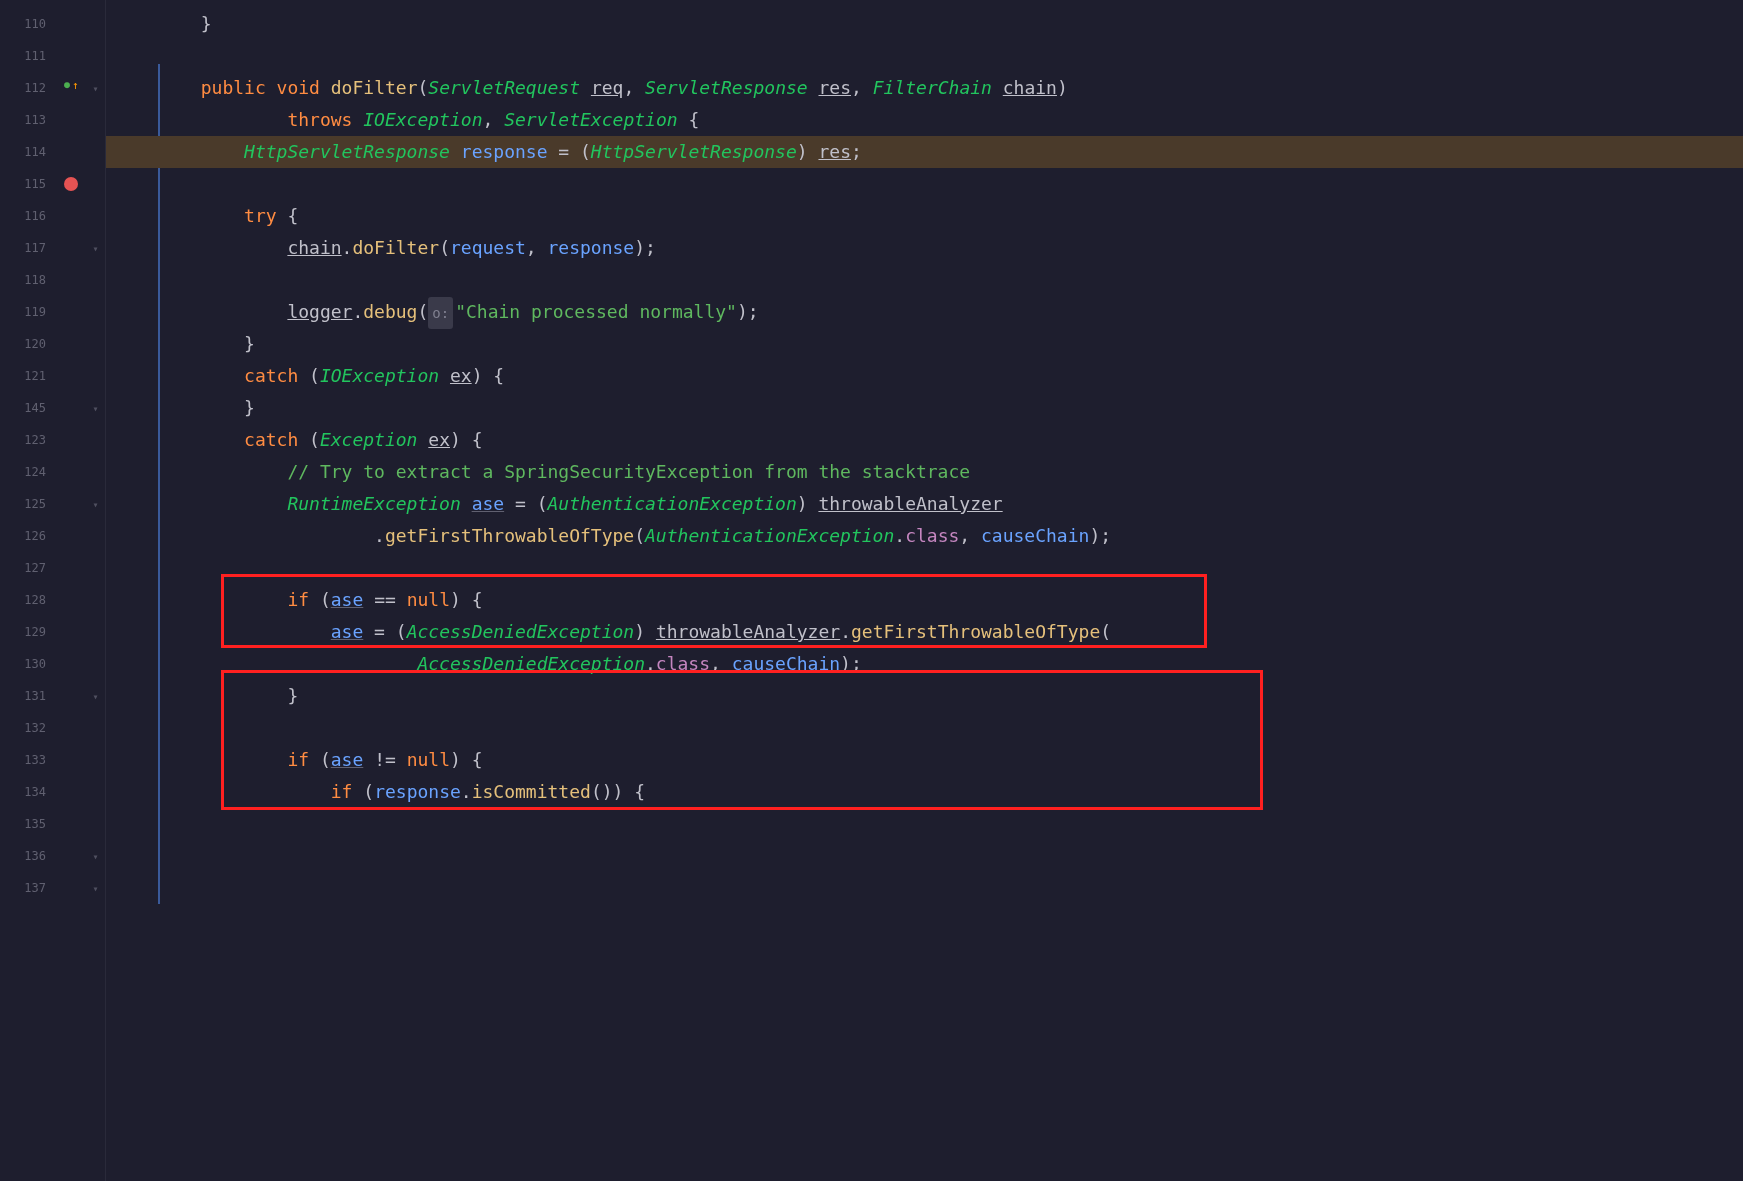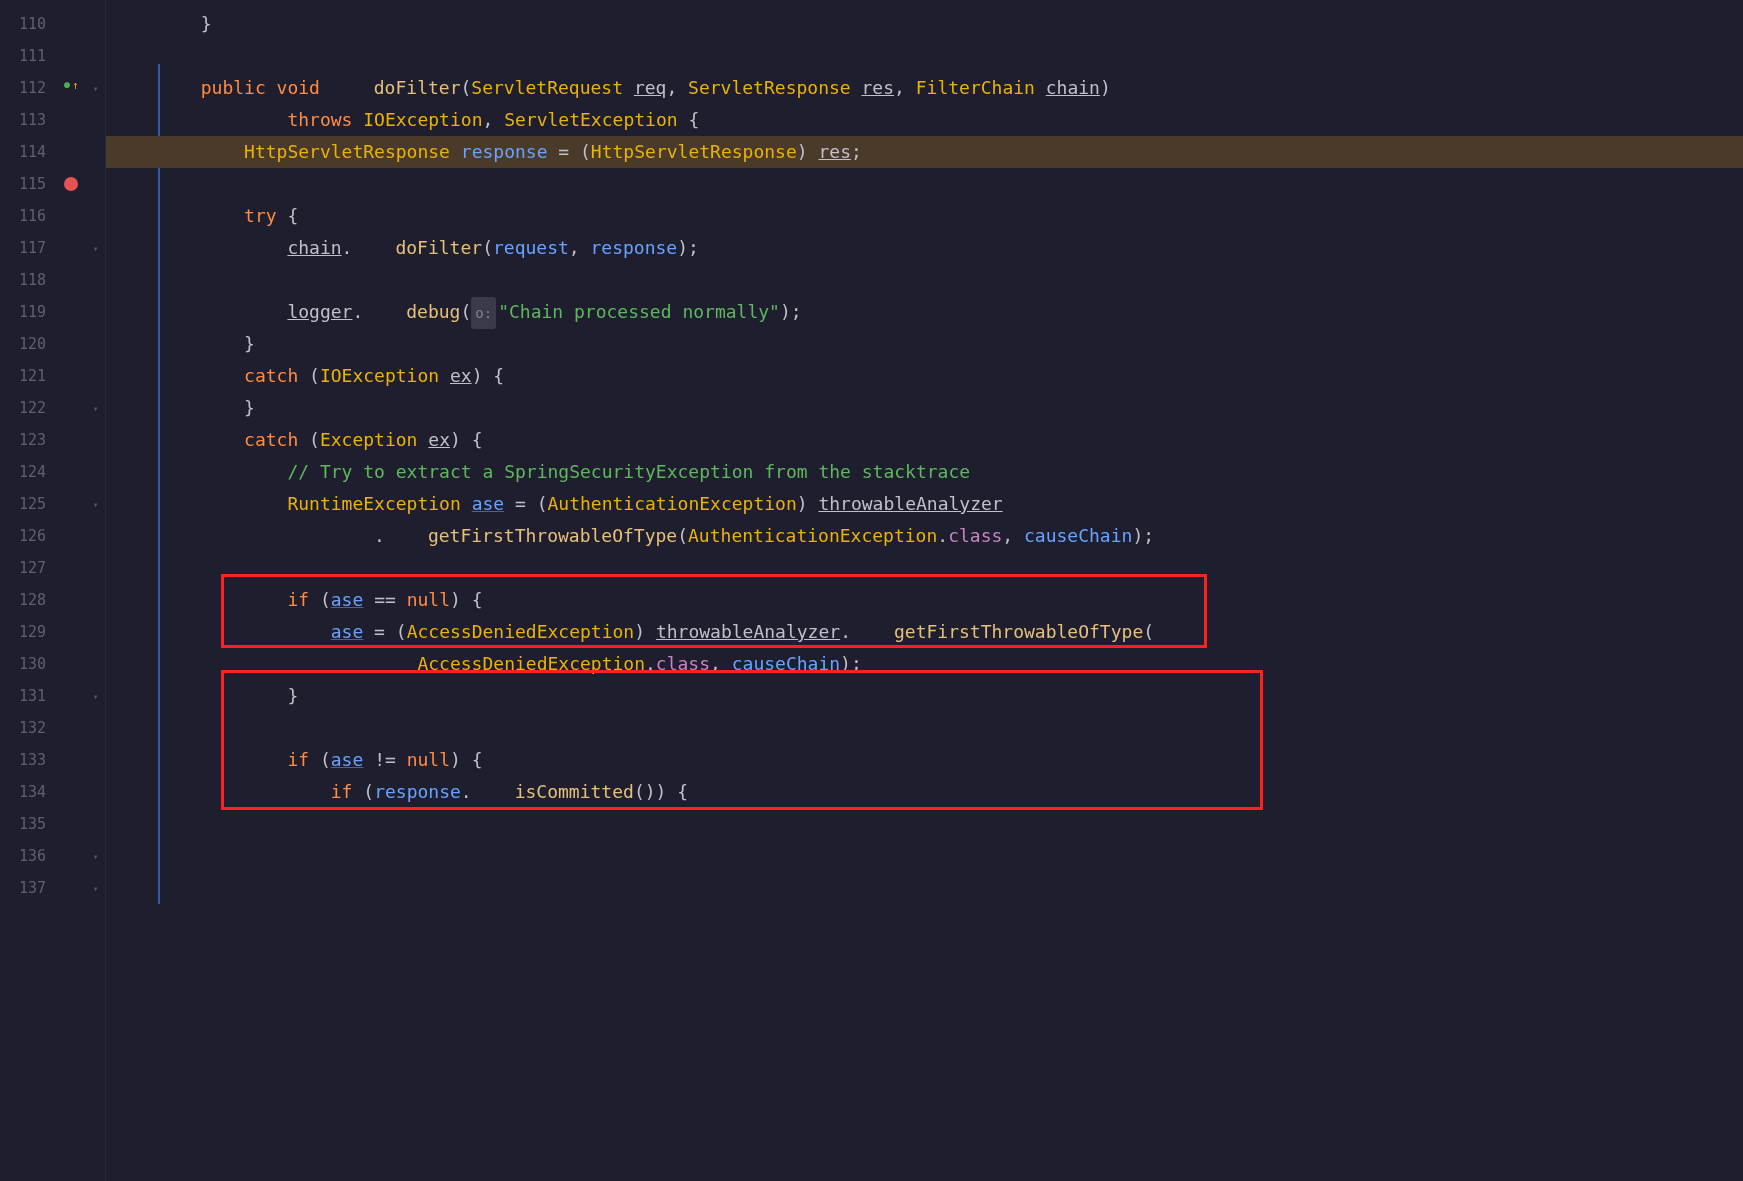--- a/index.html
+++ b/index.html
@@ -21,21 +21,21 @@
     display: flex;
     flex-direction: column;
     padding-top: 8px;
   }
   .line-num {
     color: #606070;
     text-align: right;
     padding-right: 10px;
     height: 32px;
     line-height: 32px;
-    font-size: 15px;
+    font-size: 12px;
     user-select: none;
   }
   .marker-col {
     width: 30px;
     display: flex;
     flex-direction: column;
     padding-top: 8px;
     background: #1e1e2e;
   }
   .marker {
@@ -105,27 +105,27 @@
   }
   .method-guide {
     position: absolute;
     top: 0;
     bottom: 0;
     width: 2px;
     background: #3a5a9a;
   }
   
   .kw { color: #ff8c42; }
-  .type { color: #eab308; }
+  .type { color: #22c55e; font-style: italic; }
   .ident { color: #c0c0ca; text-decoration: underline; }
   .var { color: #6aa3ff; }
   .punct { color: #c0c0ca; }
   .str { color: #5fb85f; }
   .comment { color: #5fb85f; }
-  .method { color: #e5c07b; margin-left: 43px; }
+  .method { color: #e5c07b; }
   .keyword-field { color: #c586c0; }
   .underline { text-decoration: underline; text-decoration-color: #606070; }
   .inlay {
     display: inline-block;
     background: #3a3a4a;
     color: #808090;
     padding: 0 4px;
     border-radius: 3px;
     font-size: 14px;
     vertical-align: middle;
@@ -149,21 +149,21 @@
     <div class="line-num">112</div>
     <div class="line-num">113</div>
     <div class="line-num">114</div>
     <div class="line-num">115</div>
     <div class="line-num">116</div>
     <div class="line-num">117</div>
     <div class="line-num">118</div>
     <div class="line-num">119</div>
     <div class="line-num">120</div>
     <div class="line-num">121</div>
-    <div class="line-num">122</div>
+    <div class="line-num">145</div>
     <div class="line-num">123</div>
     <div class="line-num">124</div>
     <div class="line-num">125</div>
     <div class="line-num">126</div>
     <div class="line-num">127</div>
     <div class="line-num">128</div>
     <div class="line-num">129</div>
     <div class="line-num">130</div>
     <div class="line-num">131</div>
     <div class="line-num">132</div>

